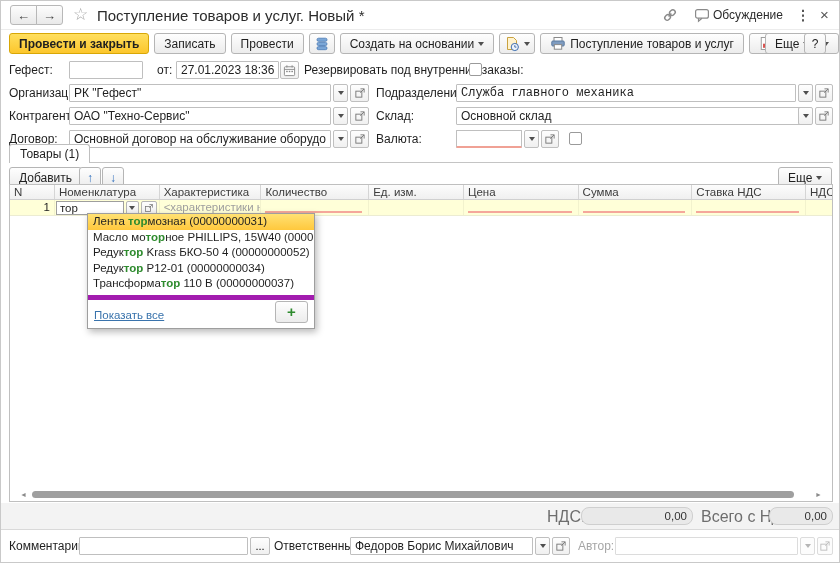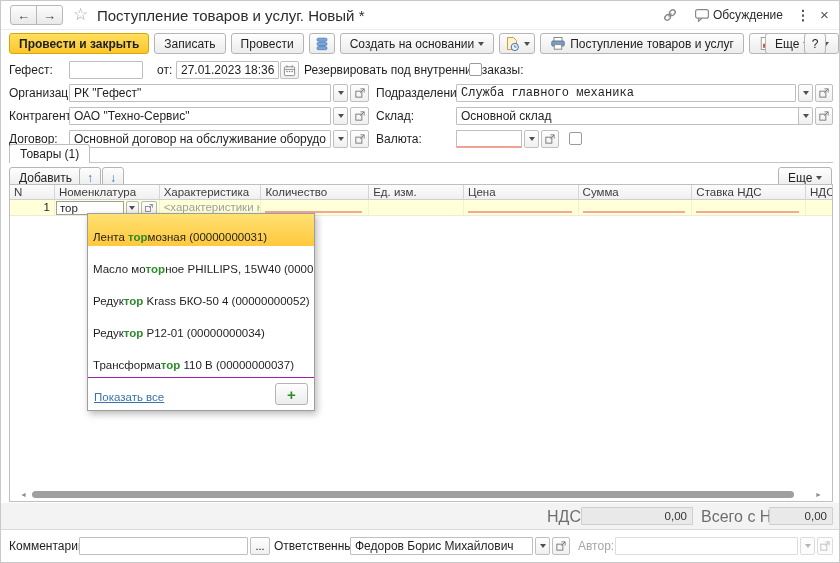--- a/index.html
+++ b/index.html
@@ -68,38 +68,38 @@
   .grow .rc { position:relative; padding:0 4px; line-height:15px; font-size:11.5px; border-right:1px solid rgba(0,0,0,0.05); overflow:hidden; white-space:nowrap; }
   .uline { position:absolute; left:4px; right:6px; bottom:2px; border-bottom:2px solid #f5a79b; }
   .cellinput { position:absolute; left:1px; top:1px; width:68px; height:14px; background:#fff; border:1px solid #9e9e9e; font-size:11.5px; line-height:12px; padding:0 3px; }
   .cellbtn { position:absolute; top:1px; height:14px; background:linear-gradient(#fefefe,#efefef); border:1px solid #b5b5b5; border-radius:2px; display:flex; align-items:center; justify-content:center; cursor:pointer; }
   .ph { color:#9f9f9f; }
   
   .dropdown {
     position:absolute; left:86px; top:212px; width:228px; background:#fff; border:1px solid #9e9e9e;
     box-shadow:2px 3px 7px rgba(0,0,0,0.28); z-index:10;
   }
-  .ditem { height:15.5px; line-height:15px; font-size:11.5px; padding:16px 5px; white-space:nowrap; overflow:hidden; cursor:pointer; }
+  .ditem { height:15.5px; line-height:15px; font-size:11.5px; padding:0 5px; white-space:nowrap; overflow:hidden; cursor:pointer; }
   .ditem.sel { background:linear-gradient(#ffe173,#ffc83d); }
   .match { color:#2e8b2e; font-weight:bold; }
-  .dfoot { border-top:1px solid #a21caf; margin-top:3px; height:33px; position:relative; }
+  .dfoot { border-top:5px solid #a21caf; margin-top:3px; height:33px; position:relative; }
   .showall { position:absolute; left:6px; bottom:7px; font-size:11.5px; color:#3973ac; text-decoration:underline; cursor:pointer; }
   .plusbtn {
     position:absolute; right:6px; bottom:5px; width:33px; height:22px; border:1px solid #b5b5b5; border-radius:3px;
     background:linear-gradient(#fefefe,#ececec); color:#2e8b2e; font-weight:bold; font-size:15px;
     display:flex; align-items:center; justify-content:center; cursor:pointer;
   }
   
   .hscroll { position:absolute; left:2px; right:2px; bottom:2px; height:9px; }
   .harrow { position:absolute; top:0; font-size:7px; color:#8a8a8a; line-height:9px; cursor:pointer; }
   .hthumb { position:absolute; left:20px; right:36px; top:1px; height:7px; background:#9f9f9f; border-radius:4px; cursor:pointer; }
   
   .totals { position:absolute; left:0; top:502px; width:840px; height:27px; background:#f3f3f3; border-bottom:1px solid #d9d9d9; }
   .tlabel { position:absolute; top:5px; height:17px; line-height:17px; color:#6e6e6e; font-size:16px; white-space:nowrap; }
-  .tbox { position:absolute; top:4px; height:18px; background:#e9e9e9; border:1px solid #cfcfcf; border-radius:1px; text-align:right; line-height:16px; padding:0 5px; font-size:11.5px; color:#333; }
+  .tbox { position:absolute; top:4px; height:18px; background:#e9e9e9; border:1px solid #cfcfcf; border-radius:8px; text-align:right; line-height:16px; padding:0 5px; font-size:11.5px; color:#333; }
   a,button { font-family:inherit; }
 </style>
 </head>
 <body>
 
 <div id="app">
 
   <div class="titlebar">
     <div class="abs" style="left:9px; top:4px;">
       <button class="navbtn first">

